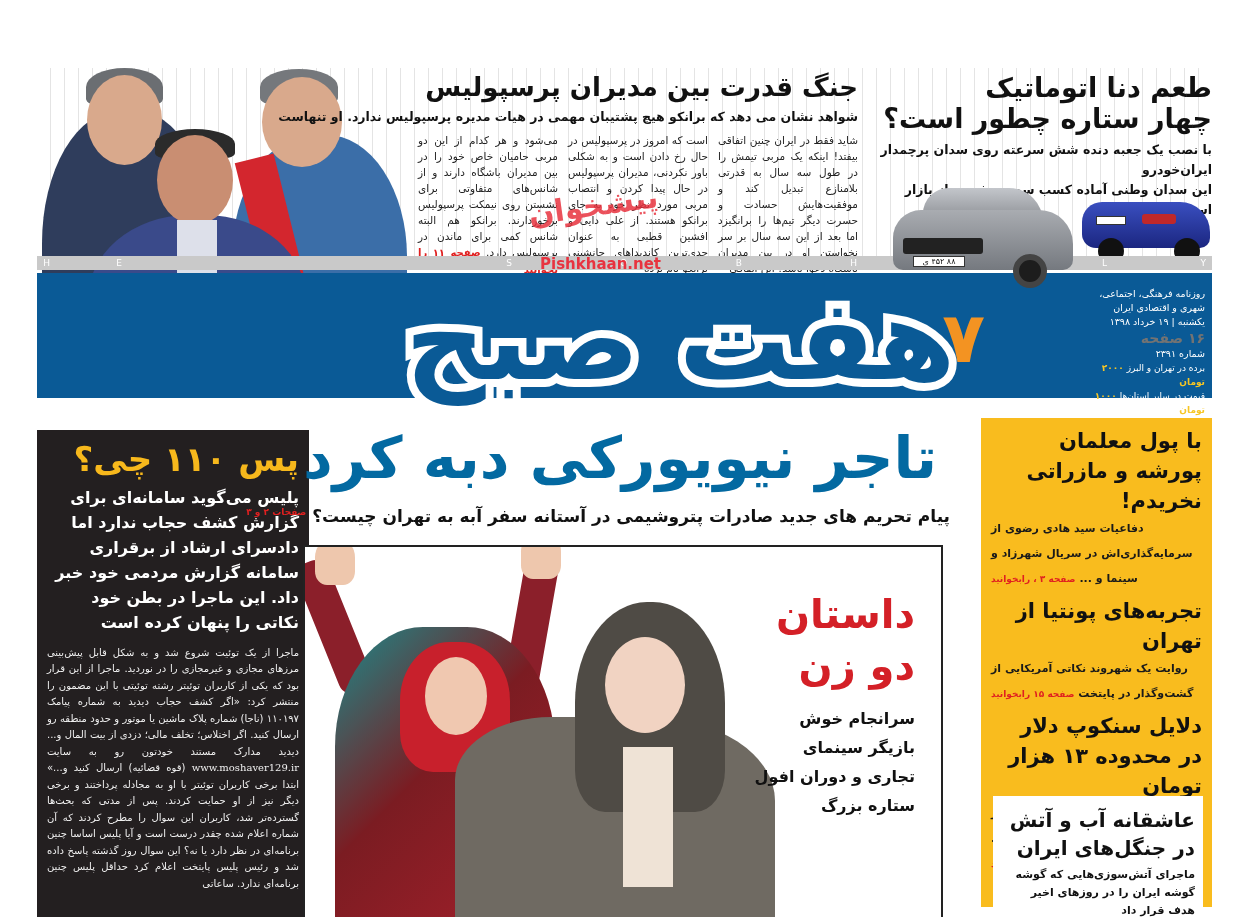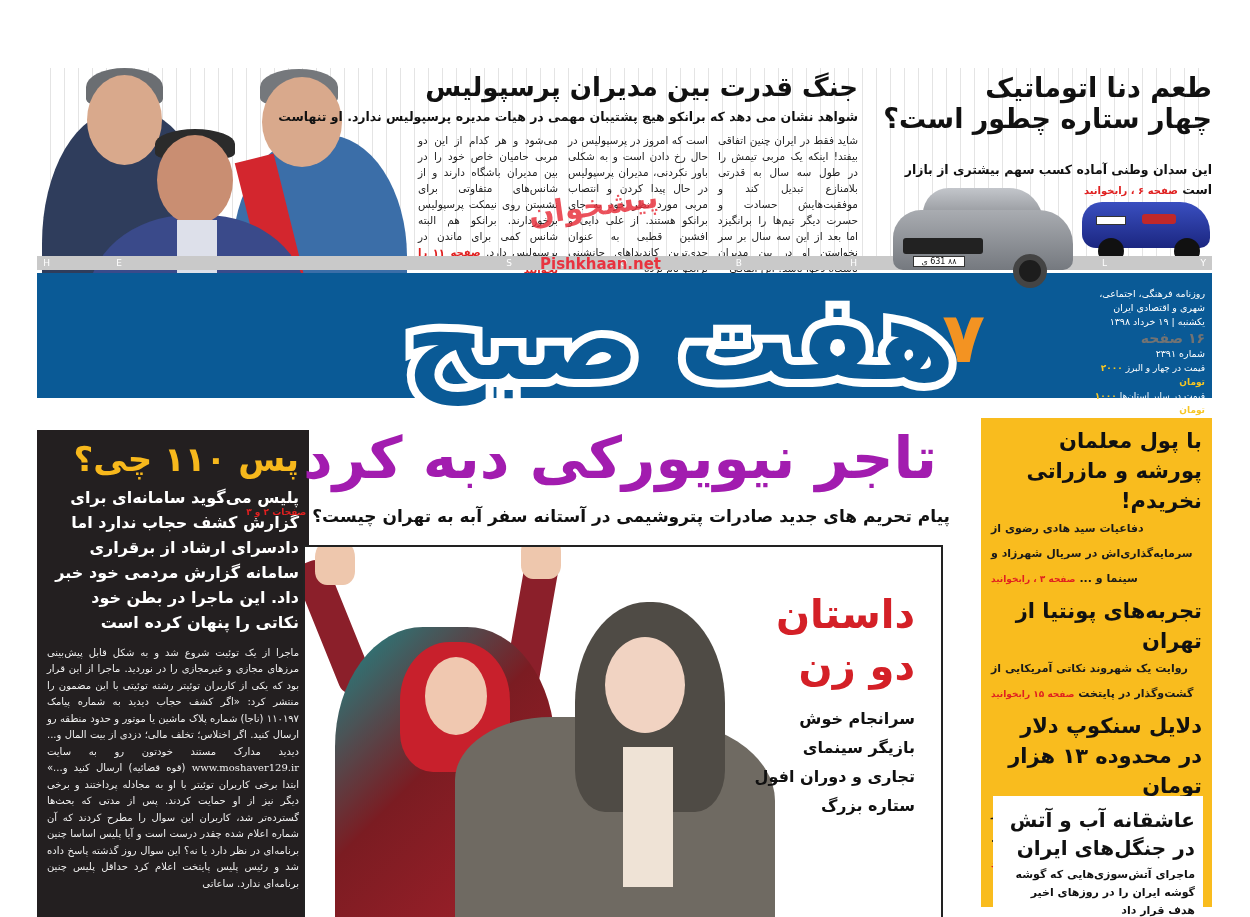--- a/index.html
+++ b/index.html
@@ -76,21 +76,21 @@
 
   
   .black-col { left: 37px; top: 430px; width: 272px; height: 499px; background: #231f20; color: #fff; padding: 8px 10px 15px 10px; }
   .black-col h2 { color: #f7b81c; font-weight: 900; font-size: 34px; text-align: right; line-height: 1.25; }
   .black-col .lead { font-weight: bold; font-size: 16px; line-height: 25px; text-align: right; margin-top: 4px; }
   .black-col .body { font-size: 10px; line-height: 16.5px; text-align: justify; margin-top: 10px; color: #f0f0f0; }
   .black-col .url { font-family: "DejaVu Serif", serif; }
 
   
   .main-head { left: 290px; top: 418px; width: 660px; text-align: center; }
-  .main-head h1 { font-weight: 900; font-size: 58px; line-height: 80px; color: #a21caf; letter-spacing: -1px; }
+  .main-head h1 { font-weight: 900; font-size: 58px; line-height: 80px; color: #0369a1; letter-spacing: -1px; }
   .main-head .dek { font-weight: bold; font-size: 17px; line-height: 24px; margin-top: 2px; white-space: nowrap; text-align: center; }
   .main-head .dek .ref { font-size: 9px; vertical-align: super; }
 
   
   .women-panel { left: 303px; top: 545px; width: 640px; height: 372px; border: 2px solid #222; border-bottom: none; background: #fff; overflow: hidden; }
   .woman { position: absolute; }
   .w1-coat { left: 30px; top: 80px; width: 220px; height: 300px; background: linear-gradient(135deg, #1b8a8a 0%, #7b1c22 45%, #a5202b 100%); border-radius: 40% 40% 0 0; }
   .w1-arm-l { left: 12px; top: 10px; width: 34px; height: 140px; background: #8b1f2a; transform: rotate(-22deg); border-radius: 14px; }
   .w1-arm-r { left: 210px; top: 0; width: 34px; height: 150px; background: #8b1f2a; transform: rotate(10deg); border-radius: 14px; }
   .w1-hand-l { left: 10px; top: -8px; width: 40px; height: 46px; background: #eec7ad; border-radius: 40% 40% 30% 30%; }
@@ -150,21 +150,21 @@
     </div>
   </div>
 </div>
 
 <div class="abs story-dena">
   <h2>
     <span>طعم دنا اتوماتیک</span><br>
     <span>چهار ستاره چطور است؟</span>
   </h2>
   <div class="dek">
-    <br>
+    <span>با نصب یک جعبه دنده شش سرعته روی سدان پرچمدار ایران‌خودرو</span><br>
     <span>این سدان وطنی آماده کسب سهم بیشتری از بازار است</span>
     <span class="ref">صفحه ۶ ، رابخوانید</span>
   </div>
 </div>
 
 <div class="car car-blue">
   <div class="body"></div>
     <div class="light"></div>
     <div class="plate"></div>
   <div class="wheel" style="left:16px"></div>
@@ -185,35 +185,35 @@
 <div class="abs masthead"></div>
 <div class="abs logo">
   <div class="logo-text">هفت صبح</div>
   <div class="logo-seven">۷</div>
 </div>
 
 <div class="car car-grey">
   <div class="roof"></div>
     <div class="body"></div>
     <div class="grille"></div>
-  <div class="plate">۸۸ 631 ی</div>
+  <div class="plate">۸۸ ۴۵۲ ی</div>
   <div class="wheel" style="left:120px"></div>
 </div>
 
 <div class="abs watermark-fa">پیشخوان</div>
 <div class="abs watermark">Pishkhaan.net</div>
 
 <div class="abs mast-info">
   <div>روزنامه فرهنگی، اجتماعی،</div>
   <div>شهری و اقتصادی ایران</div>
   <div>یکشنبه | ۱۹ خرداد ۱۳۹۸</div>
   <div class="pages">۱۶ صفحه</div>
   <div>شماره ۲۳۹۱</div>
   <div class="price">
-    <span>قیمت در چهار و البرز</span>
+    <span>برده در تهران و البرز</span>
     <b>۲۰۰۰ تومان</b>
   </div>
   <div class="price">
     <span>قیمت در سایر استان‌ها</span>
     <b>۱۰۰۰ تومان</b>
   </div>
 </div>
 
 <div class="abs black-col">
   <h2>پس ۱۱۰ چی؟</h2>

